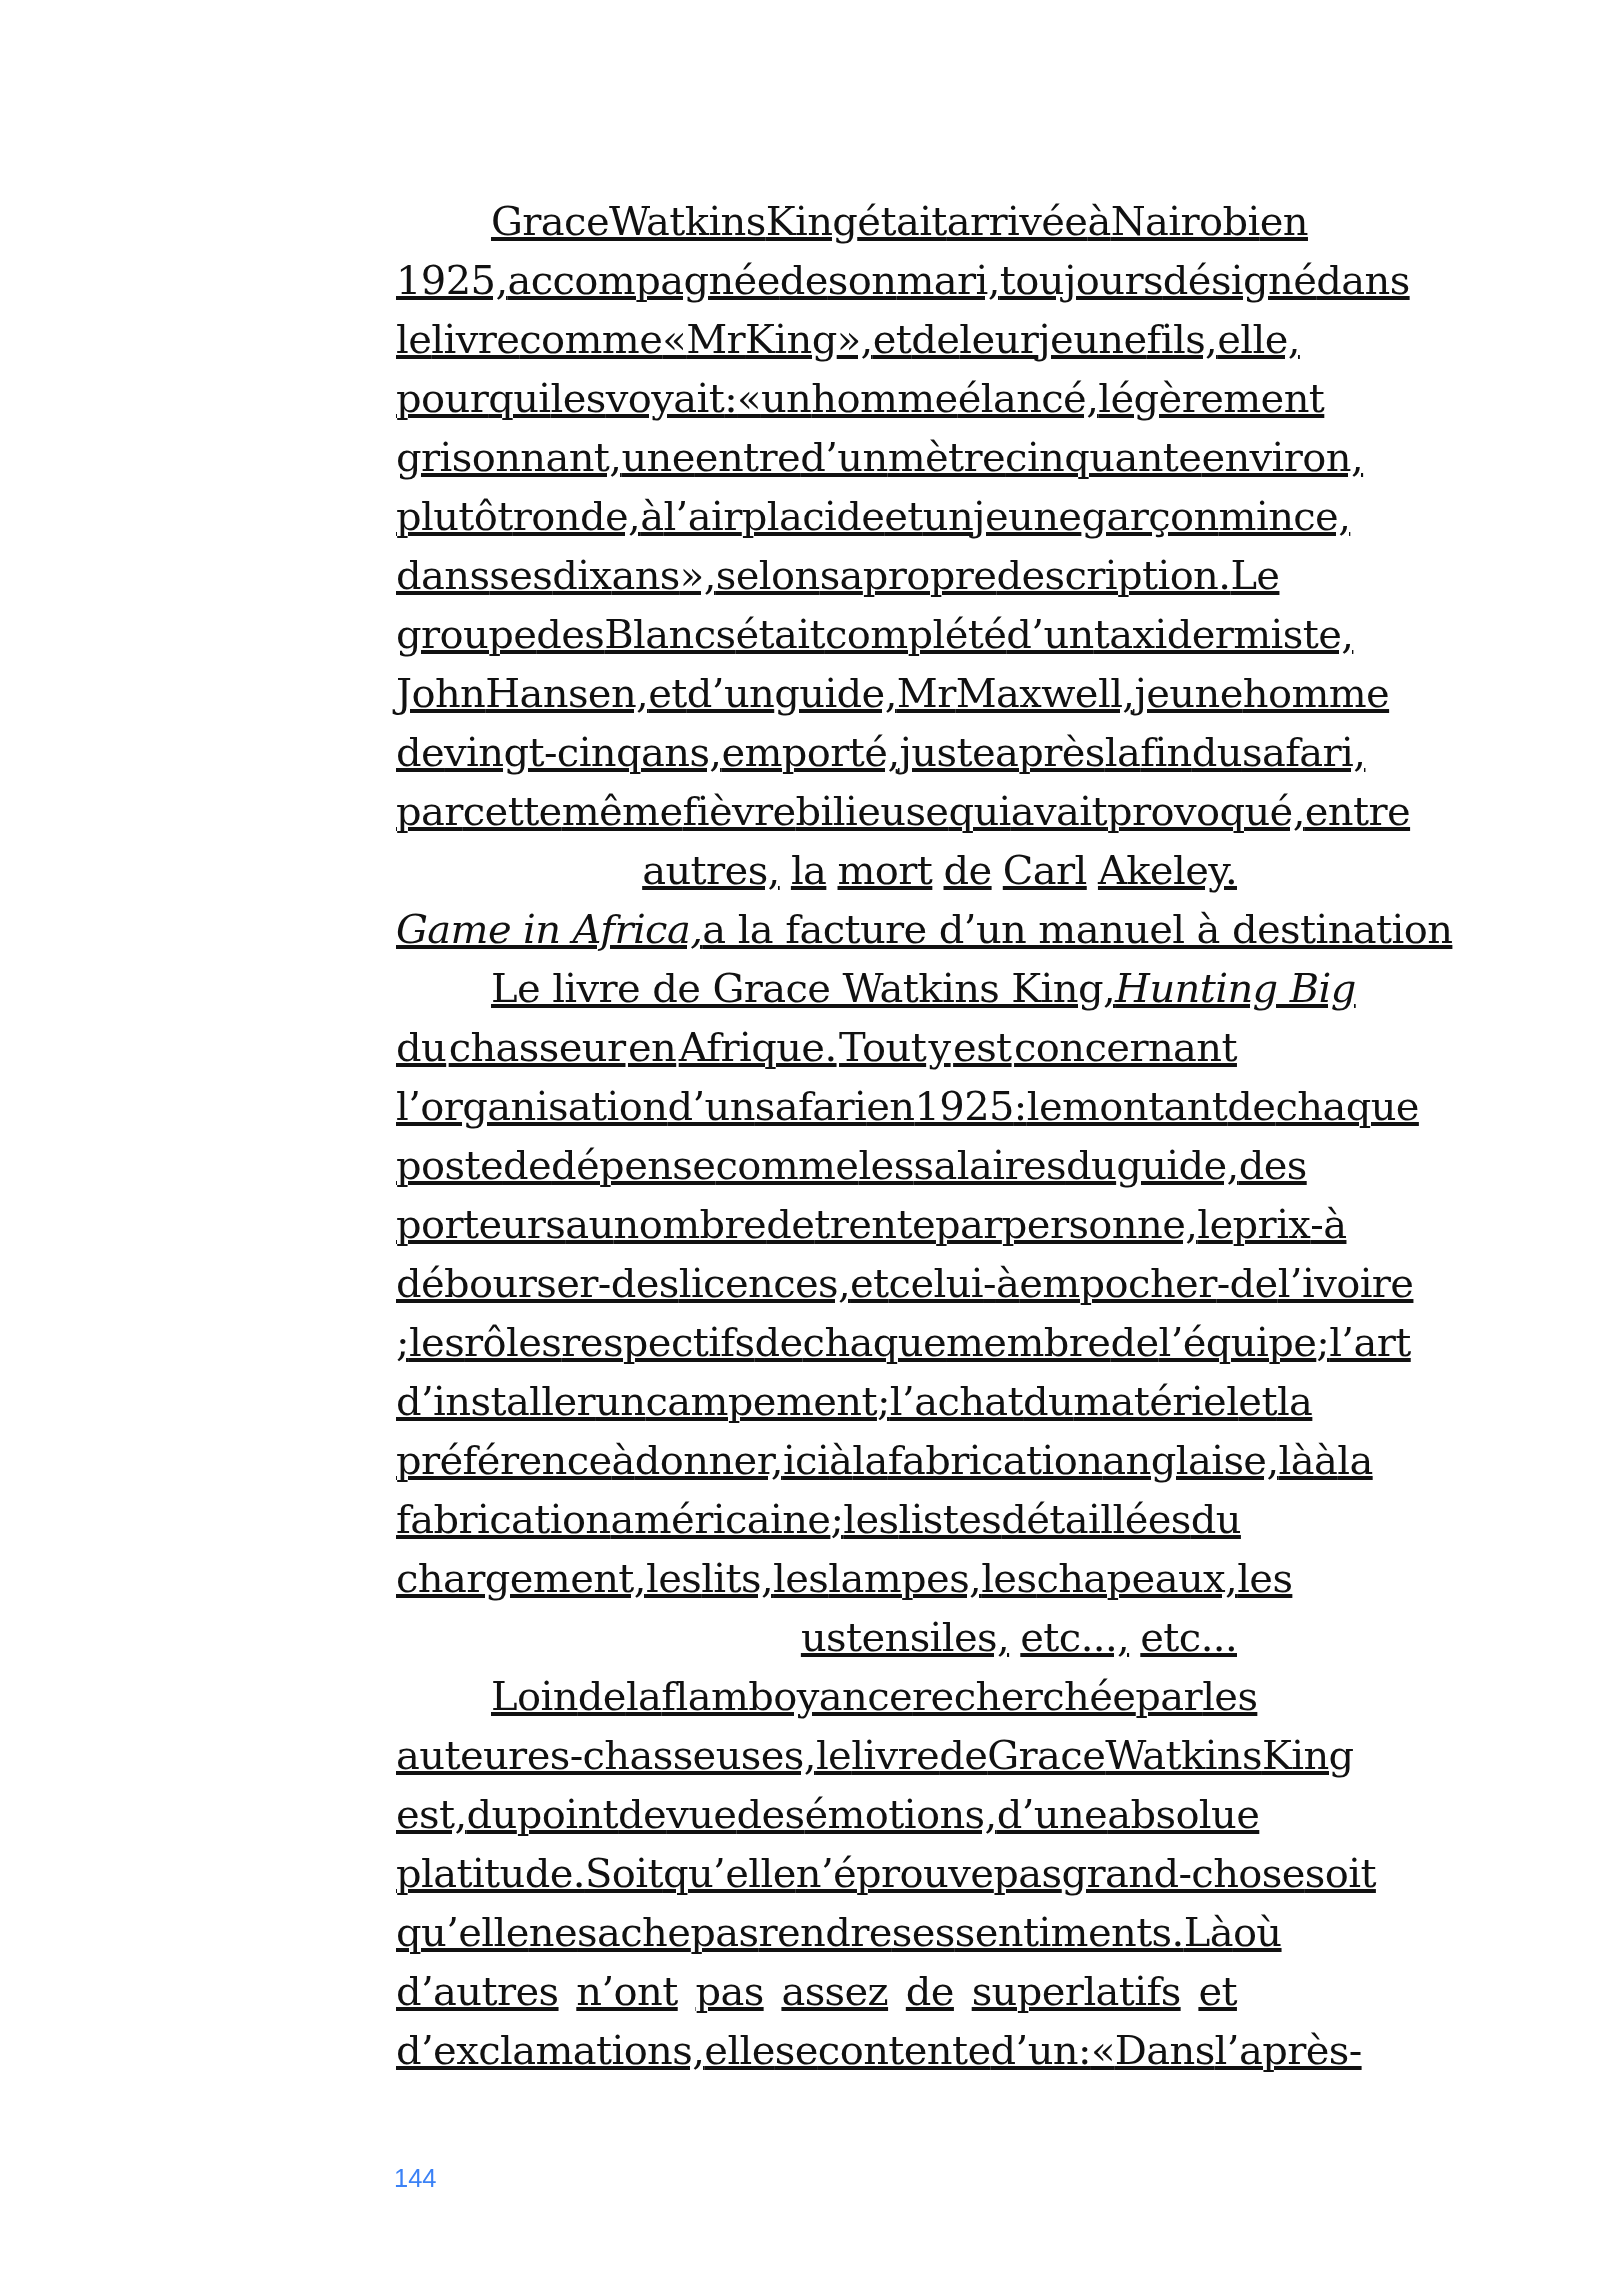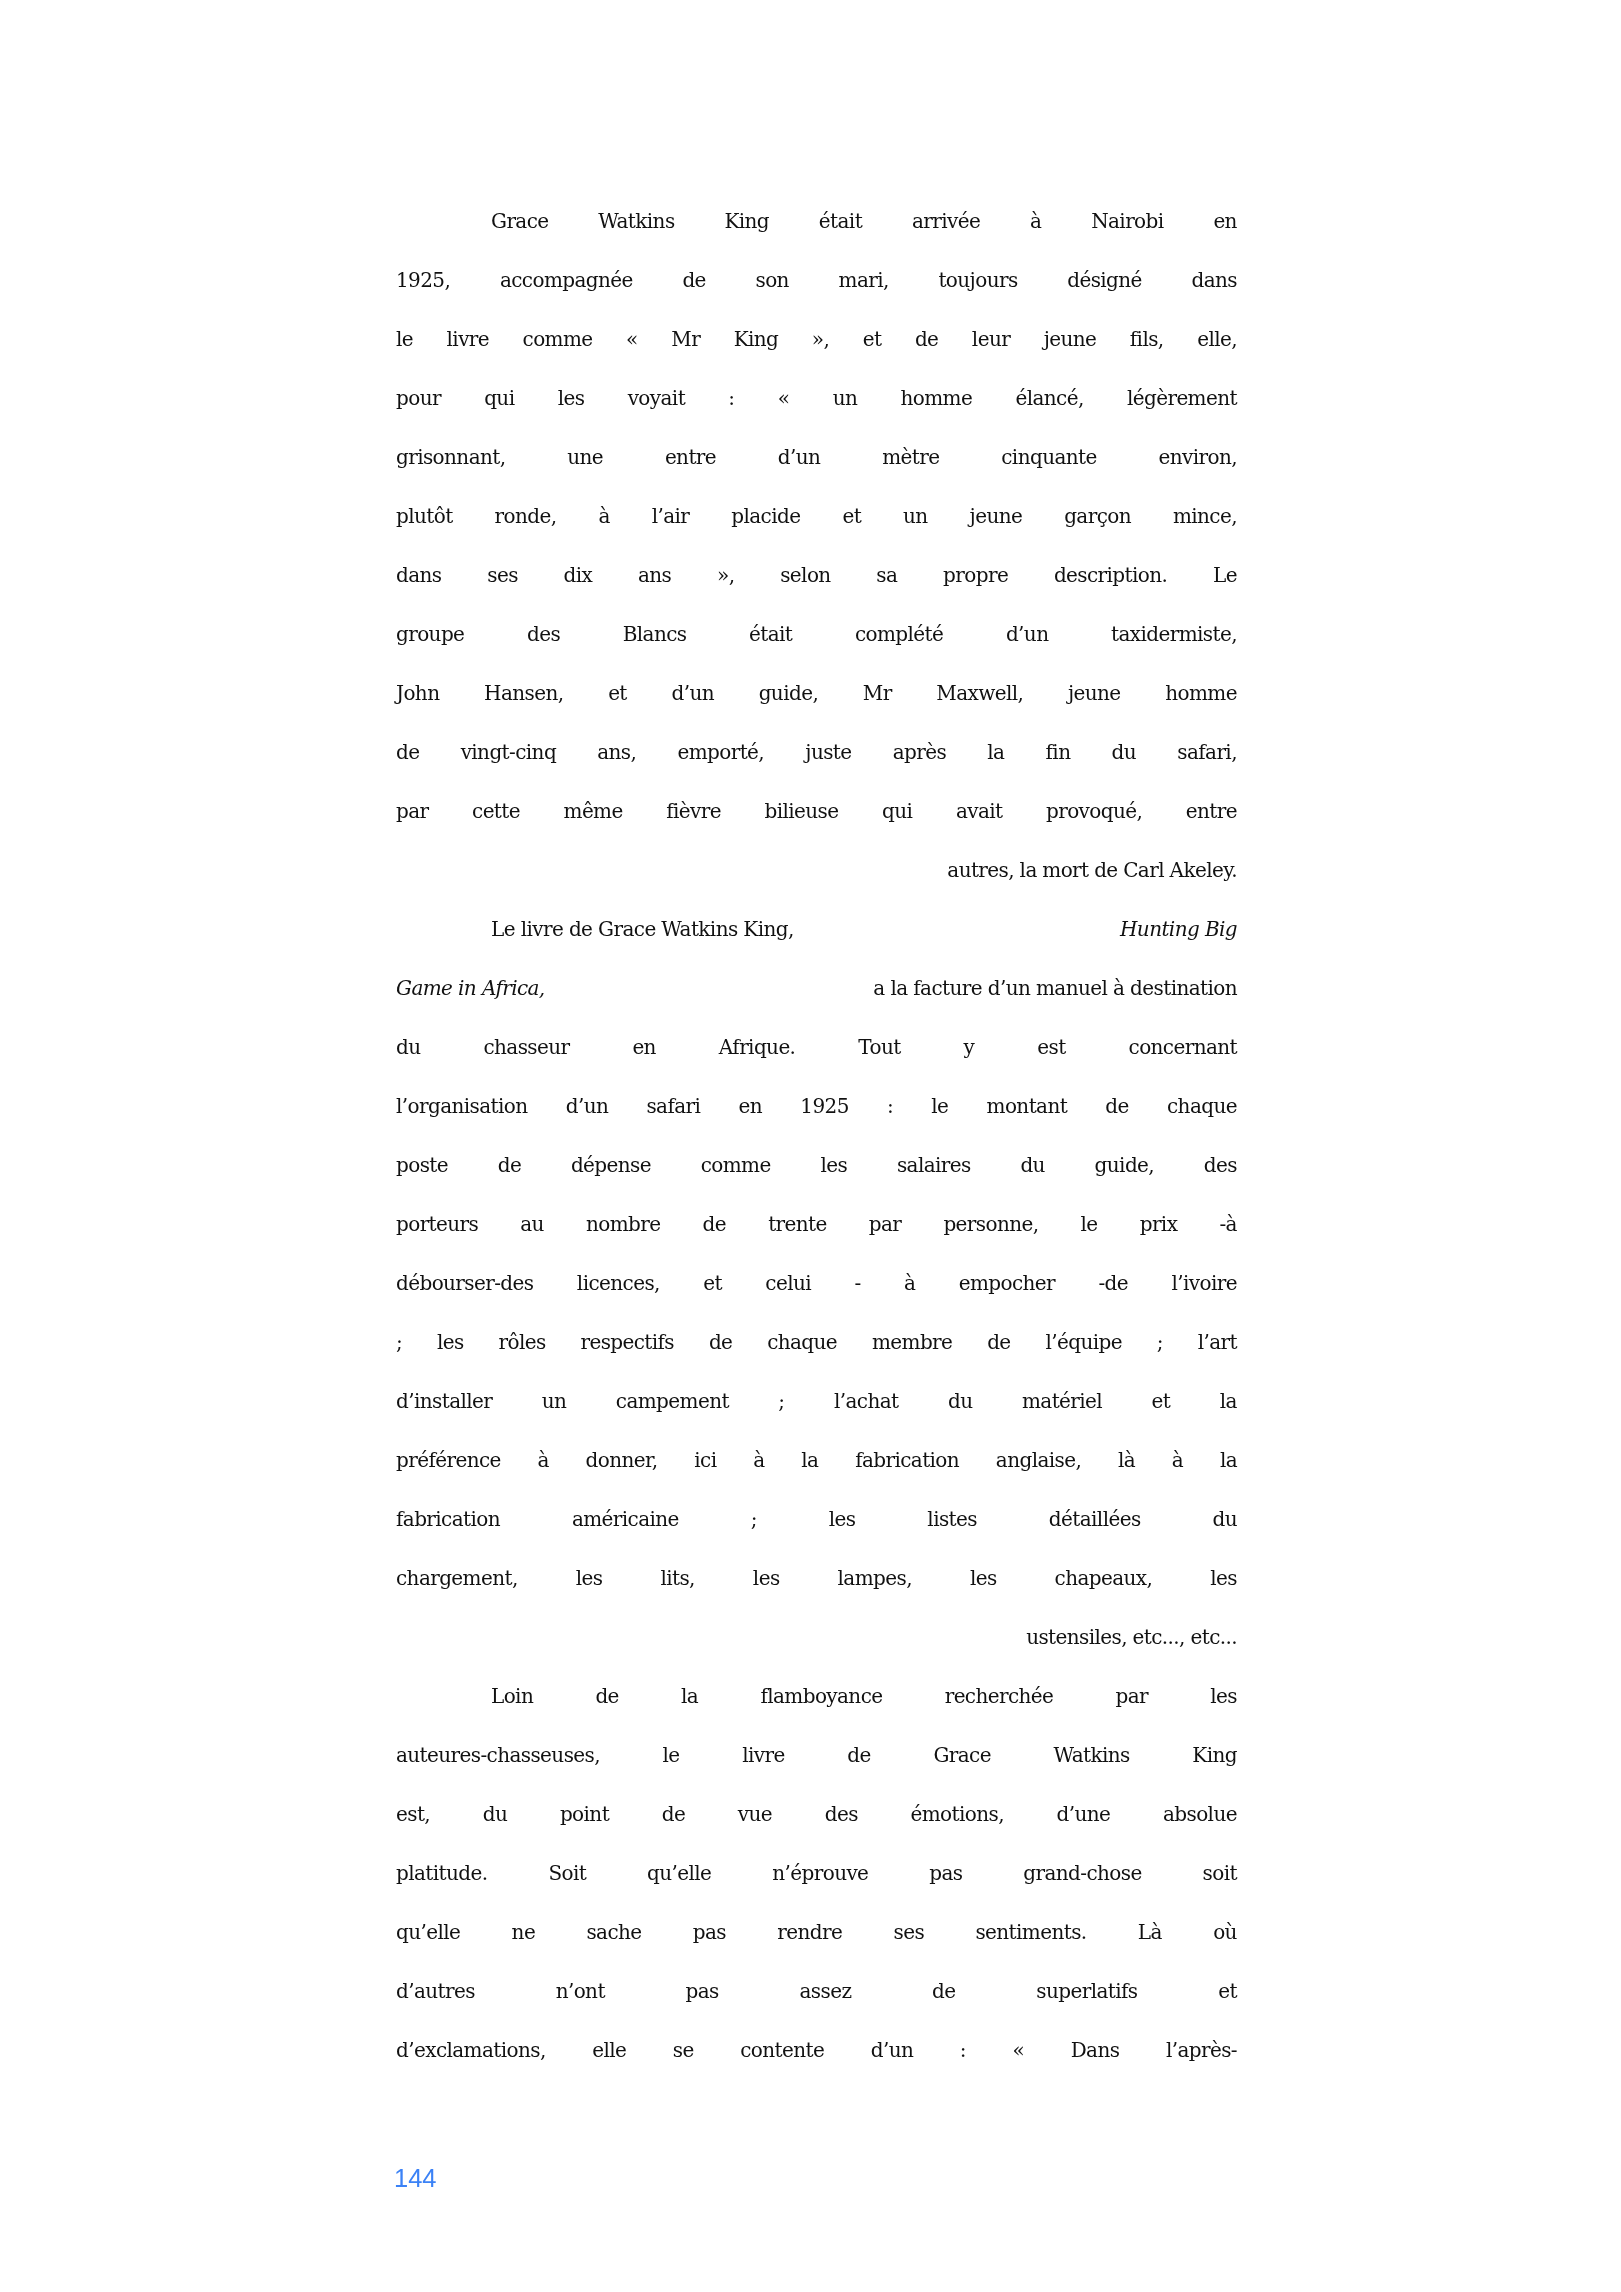--- a/index.html
+++ b/index.html
@@ -1,22 +1,23 @@
 <!DOCTYPE html>
 <html><head>
 <meta charset="utf-8">
 <style>
   html, body { margin:0; padding:0; background:#ffffff; }
   body { width:1621px; height:2293px; position:relative; overflow:hidden; }
   .page { position:absolute; left:0; top:0; width:1621px; height:2293px; background:#fff; }
   .text-block {
     position:absolute; left:396px; top:192px; width:841px;
     font-family:"DejaVu Serif", "Liberation Serif", serif;
-    font-size:20px; line-height:59px; color:#111;
+    font-size:40px; line-height:59px; color:#111;
     letter-spacing:-0.6px;
+    text-decoration:underline;
   }
   .jl { display:flex; justify-content:space-between; white-space:nowrap; height:59px; }
   .jl.left { justify-content:flex-end; gap:0.28em; }
   .jl.indent { padding-left:95px; }
   em { font-style:italic; }
   .page-number {
     position:absolute; left:394px; top:2164px;
     font-family:"Liberation Sans", "DejaVu Sans", sans-serif;
     font-size:25.5px; color:#3b82f6;
   }
@@ -155,27 +156,27 @@
           <span>autres,</span>
           <span>la</span>
           <span>mort</span>
           <span>de</span>
           <span>Carl</span>
           <span>Akeley.</span>
         </div>
     </div>
 
     <div>
+      <div class="jl">
+        <em>Game in Africa,</em>
+        <span>a la facture d’un manuel à destination</span>
+      </div>
       <div class="jl indent">
         <span>Le livre de Grace Watkins King,</span>
         <em>Hunting Big</em>
-      </div>
-      <div class="jl">
-        <em>Game in Africa,</em>
-        <span>a la facture d’un manuel à destination</span>
       </div>
       <div class="jl">
           <span>du</span>
           <span>chasseur</span>
           <span>en</span>
           <span>Afrique.</span>
           <span>Tout</span>
           <span>y</span>
           <span>est</span>
           <span>concernant</span>

